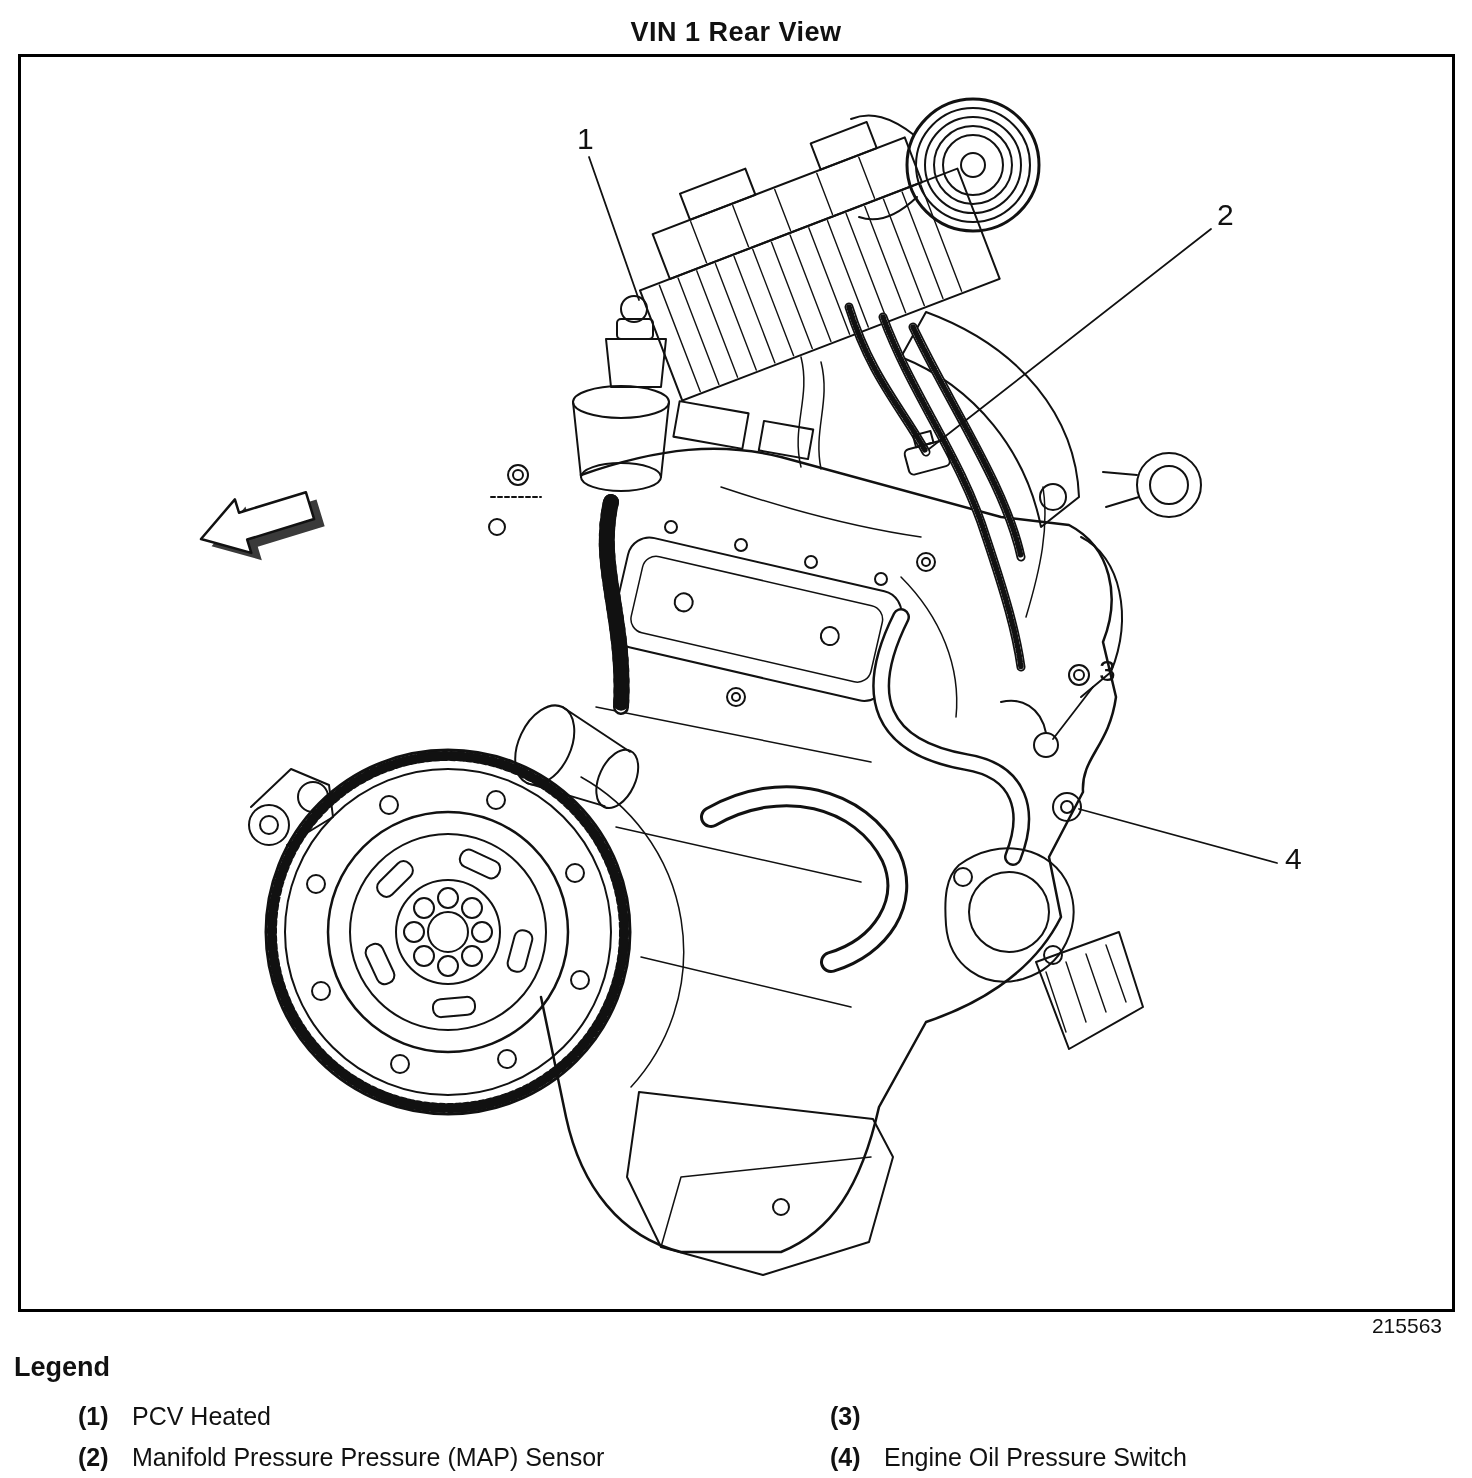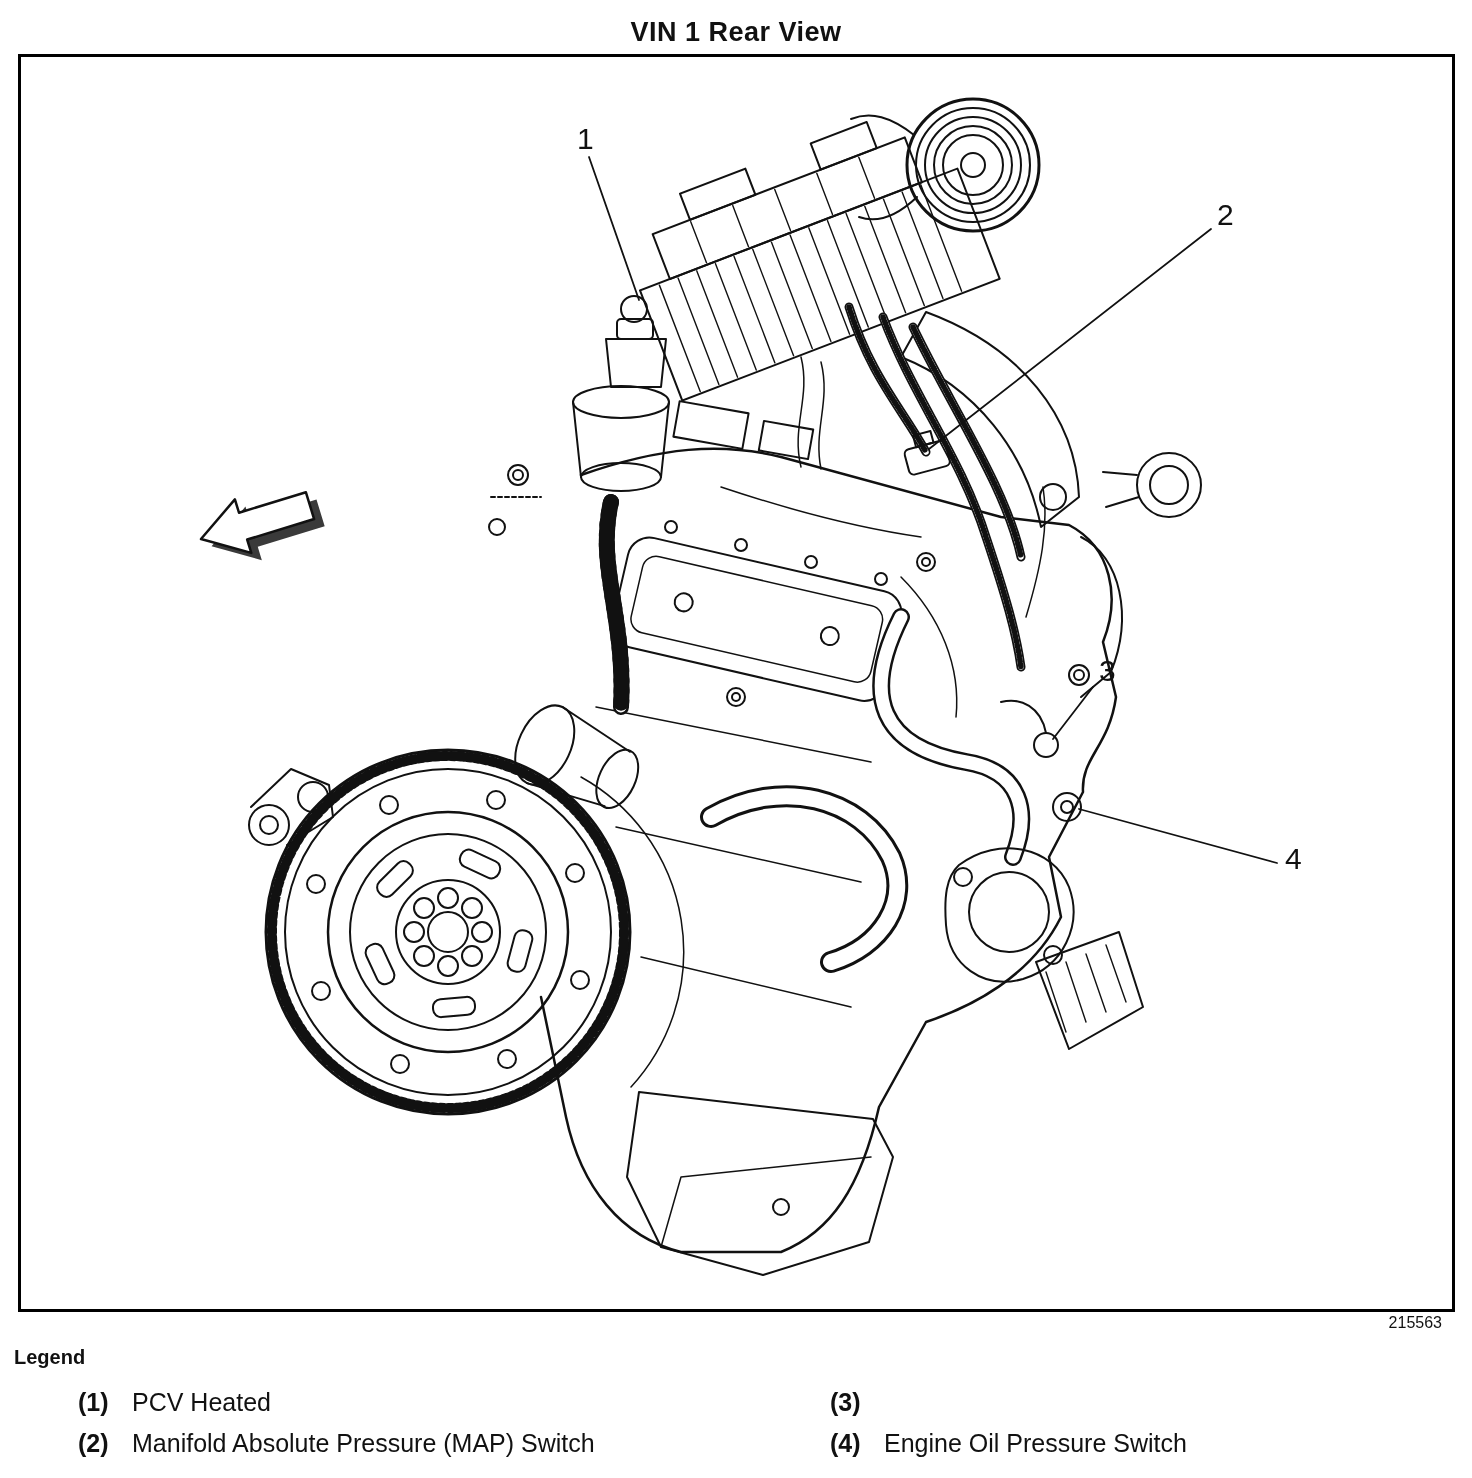--- a/index.html
+++ b/index.html
@@ -15,26 +15,26 @@
   }
   .diagram-box{
     width:1431px;height:1252px;
     border:3px solid #000;
     margin:6px auto 0 auto;
     background:#fff;
     position:relative;
   }
   .diagram-box svg{display:block;width:100%;height:100%;}
   .figure-number{
-    text-align:right;font-size:16px;
+    text-align:right;font-size:21px;
     padding-right:30px;margin-top:2px;
     font-family:"Liberation Sans",sans-serif;
   }
   .legend-heading{
-    font-size:20px;font-weight:bold;
+    font-size:27px;font-weight:bold;
     margin:14px 0 12px 14px;
   }
   .legend-cols{display:flex;margin-top:18px;}
   .legend-col-left{margin-left:78px;width:620px;}
   .legend-col-right{margin-left:132px;width:515px;}
   .legend-item{display:flex;font-size:25px;line-height:1.25;margin-bottom:10px;}
   .li-num{width:54px;flex:none;font-weight:bold;}
   .li-label{flex:1;}
 </style>
 </head>
@@ -259,21 +259,21 @@
 <div class="legend">
   <div class="legend-heading">Legend</div>
   <div class="legend-cols">
     <div class="legend-col legend-col-left">
       <div class="legend-item">
         <span class="li-num">(1)</span>
         <span class="li-label">PCV Heated</span>
       </div>
       <div class="legend-item">
         <span class="li-num">(2)</span>
-        <span class="li-label">Manifold Absolute Pressure (MAP) Switch</span>
+        <span class="li-label">Manifold Pressure Pressure (MAP) Sensor</span>
       </div>
     </div>
     <div class="legend-col legend-col-right">
       <div class="legend-item">
         <span class="li-num">(3)</span>
       </div>
       <div class="legend-item">
         <span class="li-num">(4)</span>
         <span class="li-label">Engine Oil Pressure Switch</span>
       </div>

